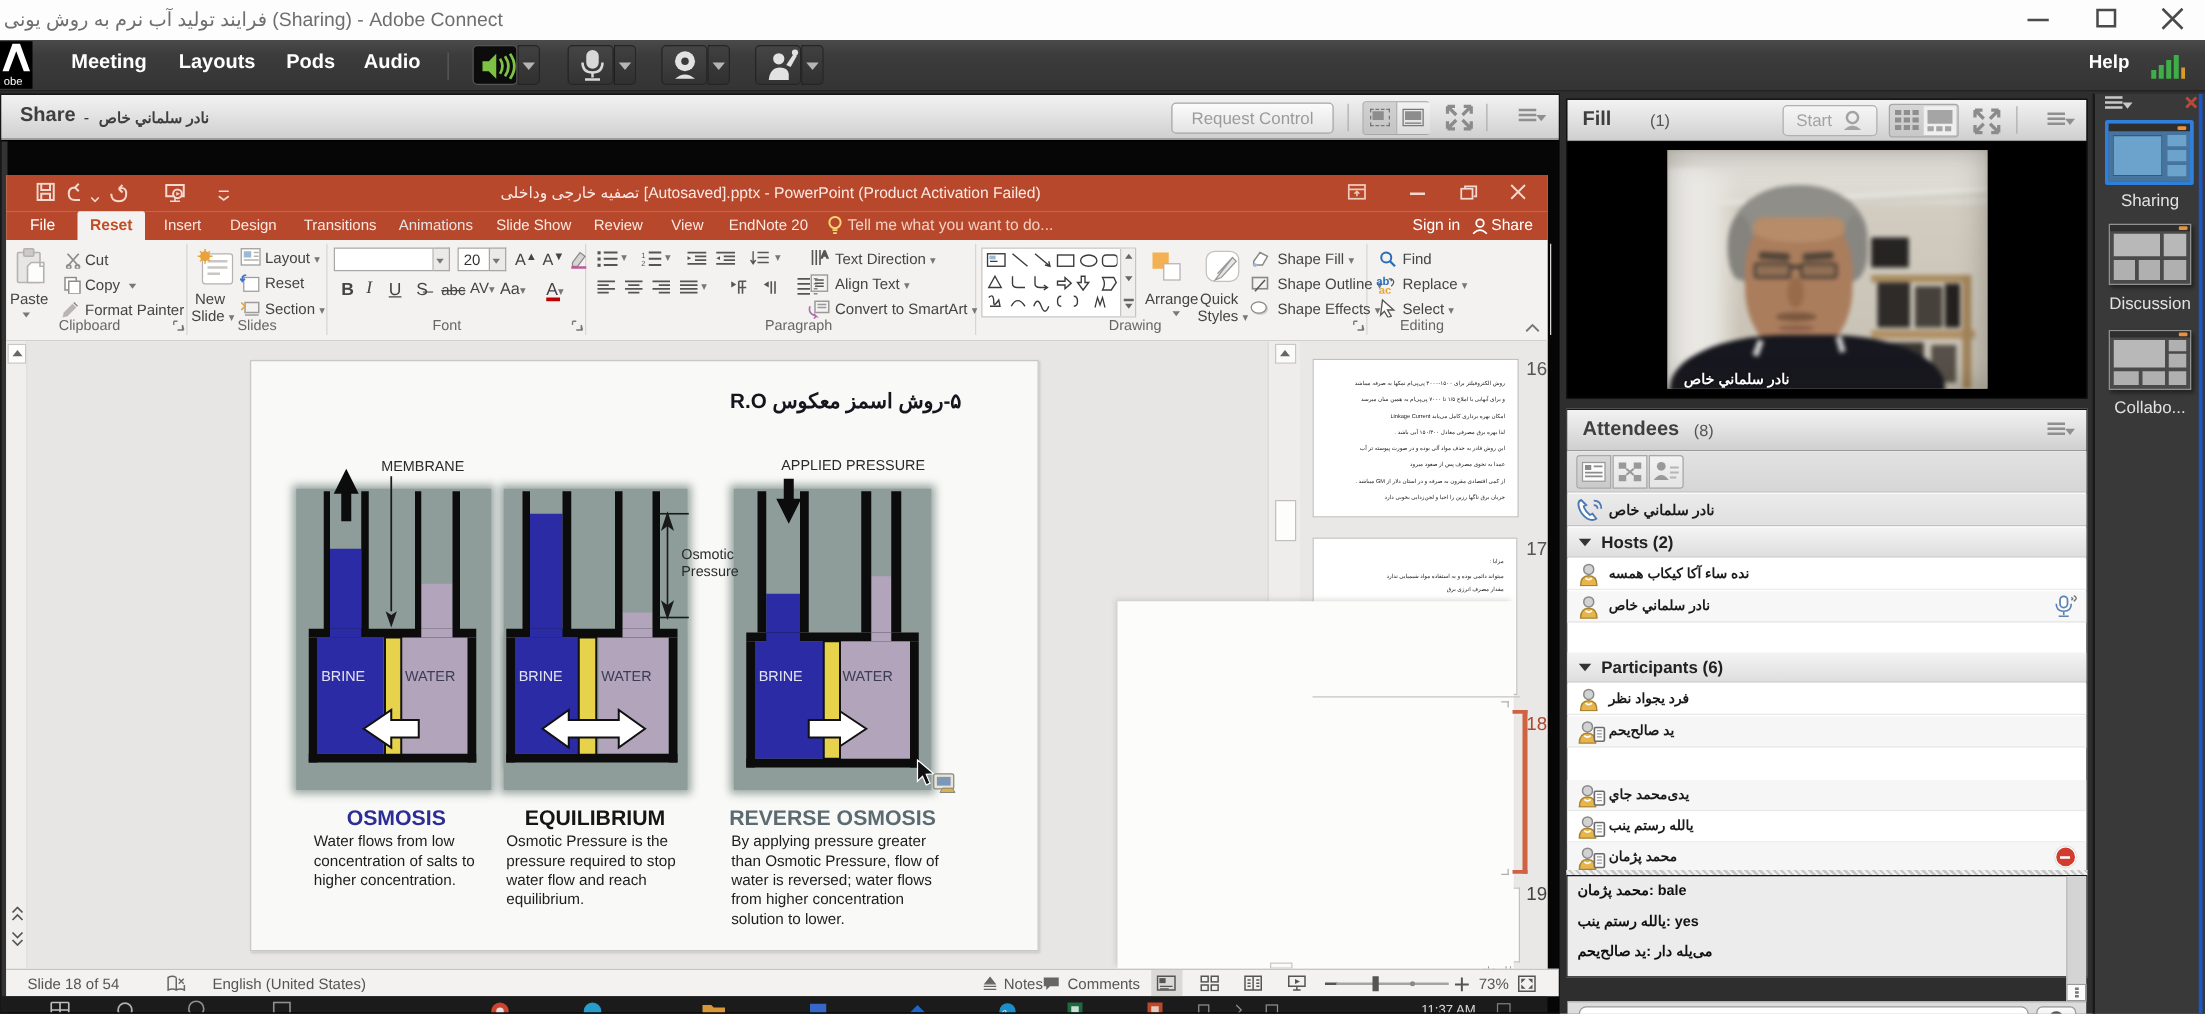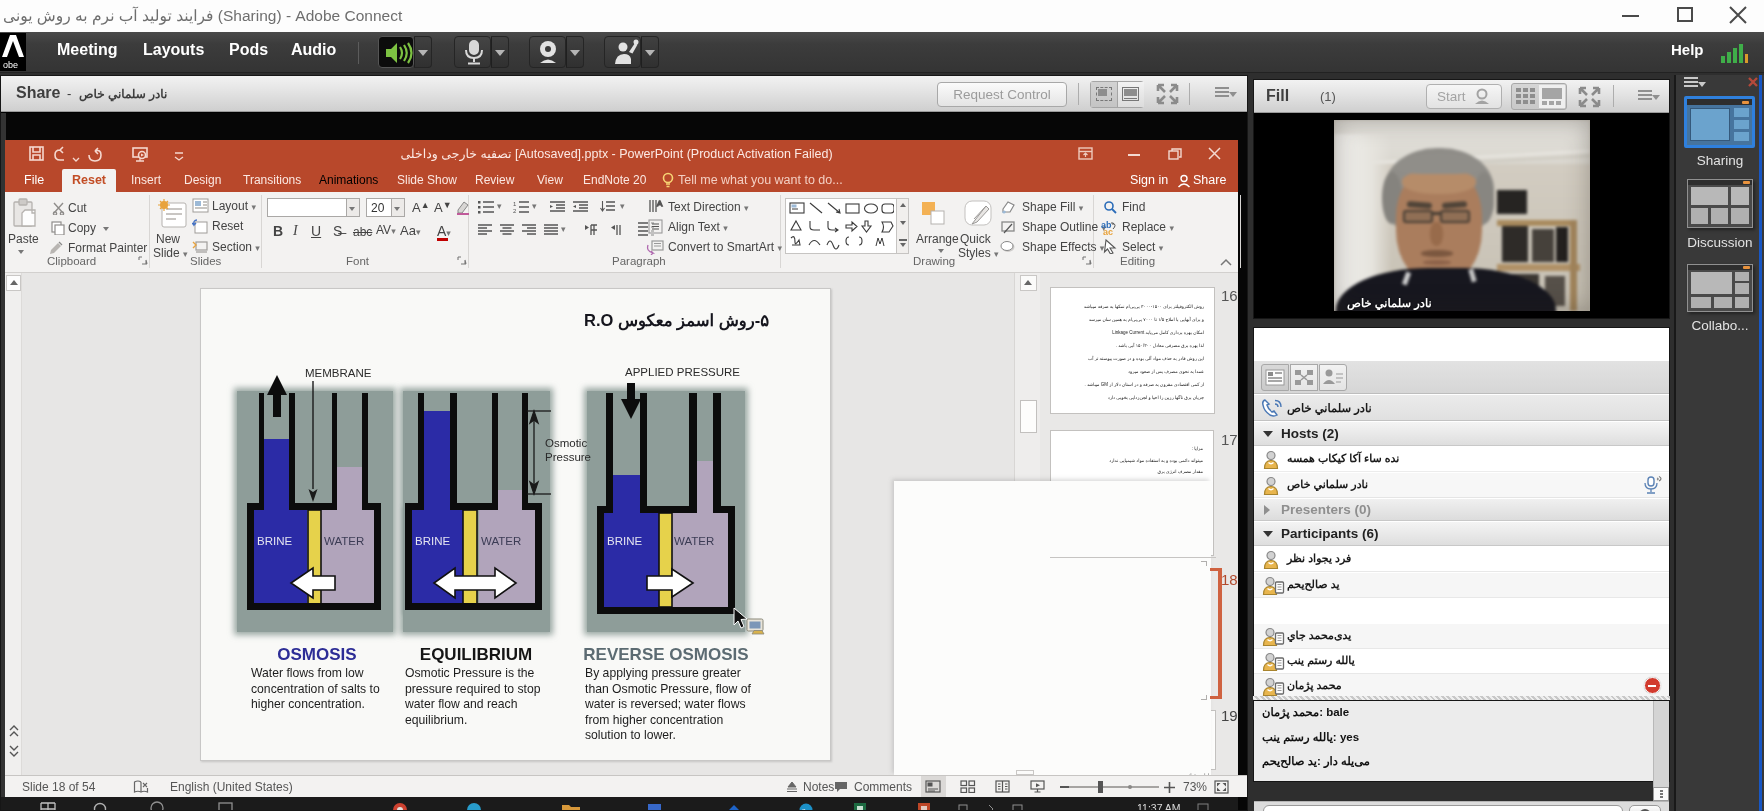--- a/index.html
+++ b/index.html
@@ -219,21 +219,21 @@
       </div>
 
       <div class="abs" style="left:0;top:29px;width:1233px;height:23px;background:#b8482b;">
        <div class="abs" style="left:-5px;top:0;width:1233px;height:23px;">
         <div class="abs t" style="left:24px;top:4px;font-size:12.5px;color:#fff;">File</div>
         <div class="abs" style="left:62px;top:0;width:54px;height:23px;background:#f3f2f1;border-radius:2px 2px 0 0;text-align:center;">
           <span style="font-size:12.5px;color:#c24d25;font-weight:bold;line-height:23px;">Reset</span></div>
         <div class="abs t" style="left:131px;top:4px;font-size:12px;color:#fbe8e2;">Insert</div>
         <div class="abs t" style="left:184px;top:4px;font-size:12px;color:#fbe8e2;">Design</div>
         <div class="abs t" style="left:243px;top:4px;font-size:12px;color:#fbe8e2;">Transitions</div>
-        <div class="abs t" style="left:319px;top:4px;font-size:12px;color:#000000;">Animations</div>
+        <div class="abs t" style="left:319px;top:4px;font-size:12px;color:#e5e5e5;">Animations</div>
         <div class="abs t" style="left:397px;top:4px;font-size:12px;color:#fbe8e2;">Slide Show</div>
         <div class="abs t" style="left:475px;top:4px;font-size:12px;color:#fbe8e2;">Review</div>
         <div class="abs t" style="left:537px;top:4px;font-size:12px;color:#fbe8e2;">View</div>
         <div class="abs t" style="left:583px;top:4px;font-size:12px;color:#fbe8e2;">EndNote 20</div>
         <svg class="abs" style="left:661px;top:3px;" width="14" height="17">
               <circle cx="7" cy="6" r="4.5" fill="none" stroke="#f7d474" stroke-width="1.6"></circle>
               <path d="M5 12 h4 M5.5 14.5 h3" stroke="#f7d474" stroke-width="1.4"></path>
             </svg>
         <div class="abs t" style="left:678px;top:4px;font-size:12.5px;color:#f3cfc3;">Tell me what you want to do...</div>
         <div class="abs t" style="left:1130px;top:4px;font-size:12.5px;color:#fff;">Sign in</div>
@@ -512,21 +512,21 @@
         <svg class="abs" style="left:1000px;top:27px;" width="17" height="16">
               <rect x="2" y="3" width="12" height="9" fill="none" stroke="#888" stroke-width="1.3"></rect>
               <path d="M4 14 l8 -9" stroke="#555" stroke-width="1.2"></path>
             </svg>
         <div class="abs t" style="left:1022px;top:28px;font-size:12px;color:#444;">Shape Outline <span style="font-size:9px;color:#777;">▾</span></div>
         <svg class="abs" style="left:1000px;top:47px;" width="17" height="16">
               <ellipse cx="8" cy="8" rx="6.5" ry="5" fill="#cfcdcb"></ellipse>
               <ellipse cx="7" cy="7" rx="6" ry="4.5" fill="#fff" stroke="#888" stroke-width="1"></ellipse>
             </svg>
         <div class="abs t" style="left:1022px;top:48px;font-size:12px;color:#444;">Shape Effects <span style="font-size:9px;color:#777;">▾</span></div>
-        <div class="abs t" style="left:913px;top:63px;font-size:11.5px;color:#666;">Drawing</div>
+        <div class="abs t" style="left:887px;top:63px;font-size:11.5px;color:#666;">Drawing</div>
         <svg class="abs" style="left:1082px;top:64px;" width="10" height="10">
               <path d="M1 1 h3 M1 1 v3 M8 4 v4 h-4 M5 8 l4 0 M8 4 l1 4" stroke="#777" stroke-width="1.1" fill="none"></path>
             </svg>
 
         <svg class="abs" style="left:1103px;top:8px;" width="15" height="14">
               <circle cx="6" cy="6" r="4" fill="none" stroke="#2b6cb8" stroke-width="1.6"></circle>
               <path d="M9 9 l4 4" stroke="#2b6cb8" stroke-width="1.8"></path>
             </svg>
         <div class="abs t" style="left:1122px;top:8px;font-size:12px;color:#444;">Find</div>
         <svg class="abs" style="left:1101px;top:27px;" width="17" height="16">
@@ -949,20 +949,30 @@
       <div class="abs" style="left:136px;top:149px;width:5px;height:13px;background:#c5c5c5;transform:rotate(-16deg);"></div>
       </div>
       <div class="abs" style="left:0;top:0;width:256px;height:191px;box-shadow:inset 0 0 24px rgba(40,35,25,0.35);"></div>
 
       <div class="abs t" style="left:13px;top:176px;font-size:11.5px;font-weight:bold;color:#fff;text-shadow:0 0 2px #000;">نادر سلماني خاص</div>
     </div>
   </div>
 </div>
 
 <div class="abs pod" id="attpod" style="left:1253px;top:327px;width:417px;height:370px;background:#fff;">
+  <div class="podhead" style="height:33px;">
+    <div class="podtitle" style="left:12px;top:7px;">Attendees</div>
+    <div class="podtitle" style="left:101px;top:9px;font-size:13px;font-weight:normal;color:#555;">(8)</div>
+    <div class="menuicon" style="left:384px;top:10px;">
+      <div class="bar" style="top:0;"></div>
+        <div class="bar" style="top:4px;"></div>
+        <div class="bar" style="top:8px;"></div>
+        <div class="tri"></div>
+    </div>
+  </div>
   <div id="attbody" style="position:absolute;left:0;top:33px;width:415px;height:336px;background:#fff;font-family:'Liberation Sans',sans-serif;">
 
     <div class="abs" style="left:0;top:0;width:415px;height:33px;background:linear-gradient(#e2e2e2,#d6d6d6);border-bottom:1px solid #bdbdbd;">
       <div class="abs" style="left:7px;top:3px;width:28px;height:27px;background:linear-gradient(#d8d8d8,#cacaca);border:1px solid #a8a8a8;border-radius:3px 0 0 3px;">
         <svg width="26" height="25">
             <rect x="4" y="5" width="18" height="15" fill="#fcfcfc" stroke="#9a9a9a"></rect>
             <rect x="6" y="7" width="5" height="4" fill="#8a8a8a"></rect>
             <path d="M13 8 h7 M6 13 h14 M6 16 h14" stroke="#8a8a8a" stroke-width="1.4"></path>
           </svg>
       </div>
@@ -1009,24 +1019,20 @@
           <use href="#person"></use>
         </svg>
       <div class="abs t" style="left:33px;top:5px;font-size:11px;font-weight:bold;color:#1a1a1a;">نادر سلماني خاص</div>
       <svg class="abs" style="left:388px;top:2px;" width="22" height="21">
           <rect x="6" y="2" width="6" height="9" rx="3" fill="#fff" stroke="#5b82b5" stroke-width="1.4"></rect>
           <path d="M3 8 q0 6 6 6 q6 0 6 -6 M9 14 v3 M5 18 h8" fill="none" stroke="#5b82b5" stroke-width="1.3"></path>
           <path d="M15 3 q2.5 1 0 2 M17 1.5 q4 2 0 4.5" stroke="#7a7a7a" fill="none" stroke-width="1.2"></path>
         </svg>
     </div>
 
-    <div class="abs" style="left:0;top:138px;width:415px;height:22px;background:linear-gradient(#f0f0f0,#dcdcdc);border-bottom:1px solid #c8c8c8;">
-      <div class="abs" style="left:10px;top:6px;width:0;height:0;border-top:5px solid transparent;border-bottom:5px solid transparent;border-left:6px solid #8f8f8f;"></div>
-      <div class="abs t" style="left:27px;top:3px;font-size:13.5px;font-weight:bold;color:#8f8f8f;">Presenters (0)</div>
-    </div>
 
     <div class="abs" style="left:0;top:161px;width:415px;height:24px;background:linear-gradient(#f4f4f4,#dedede);border-bottom:1px solid #c8c8c8;">
       <div class="abs" style="left:9px;top:9px;width:0;height:0;border-left:5px solid transparent;border-right:5px solid transparent;border-top:6px solid #333;"></div>
       <div class="abs t" style="left:27px;top:4px;font-size:13.5px;font-weight:bold;color:#222;">Participants (6)</div>
     </div>
     <div class="abs prow" style="top:186px;background:#fff;">
         <svg class="abs" style="left:8px;top:3px;" width="20" height="19">
           <use href="#person"></use>
         </svg>
         <div class="abs pname">فرد یجواد نظر</div>

